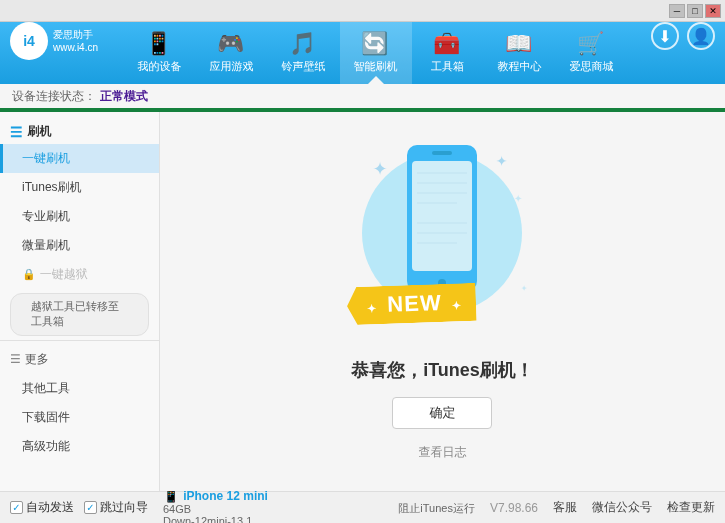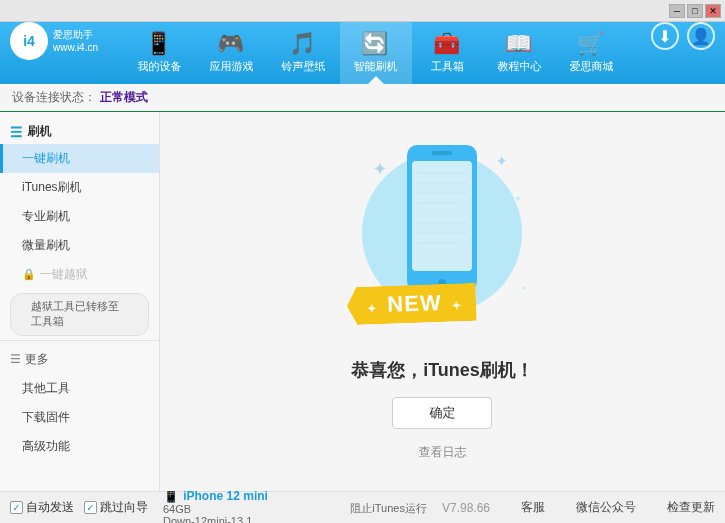--- a/index.html
+++ b/index.html
@@ -85,21 +85,21 @@
       border: 2px solid rgba(255,255,255,0.8);
       border-radius: 50%;
       display: flex; align-items: center; justify-content: center;
       color: white; font-size: 16px; cursor: pointer;
     }
 
     
     .status-bar {
       height: 28px;
       background: #f5f5f5;
-      border-bottom: 1px solid #15803d;
+      border-bottom: 4px solid #15803d;
       display: flex; align-items: center;
       padding: 0 12px;
       font-size: 12px;
       color: #333;
     }
     .status-label { color: #666; }
     .status-value { color: #4c1d95; font-weight: bold; margin-left: 4px; }
 
     
     .main {
@@ -258,21 +258,21 @@
       display: flex; align-items: center; justify-content: center;
       font-size: 10px; color: #1a9ee0;
       border-radius: 2px;
     }
     .device-info { margin-left: 5px; }
     .device-name { color: #1a9ee0; font-weight: bold; font-size: 12px; }
     .device-sub { color: #666; font-size: 11px; }
     .itunes-status { font-size: 11px; color: #666; margin-top: 1px; }
 
     .bottom-right { display: flex; align-items: center; gap: 15px; font-size: 12px; color: #666; }
-    .bottom-link { cursor: pointer; color: #444; margin-left: 16px; }
+    .bottom-link { cursor: pointer; color: #444; }
     .version-text { color: #999; }
   </style>
 </head>
 <body>
 
 <div class="title-bar">
   <div class="title-bar-buttons">
     <div class="title-btn">─</div>
     <div class="title-btn">□</div>
     <div class="title-btn close">✕</div>

